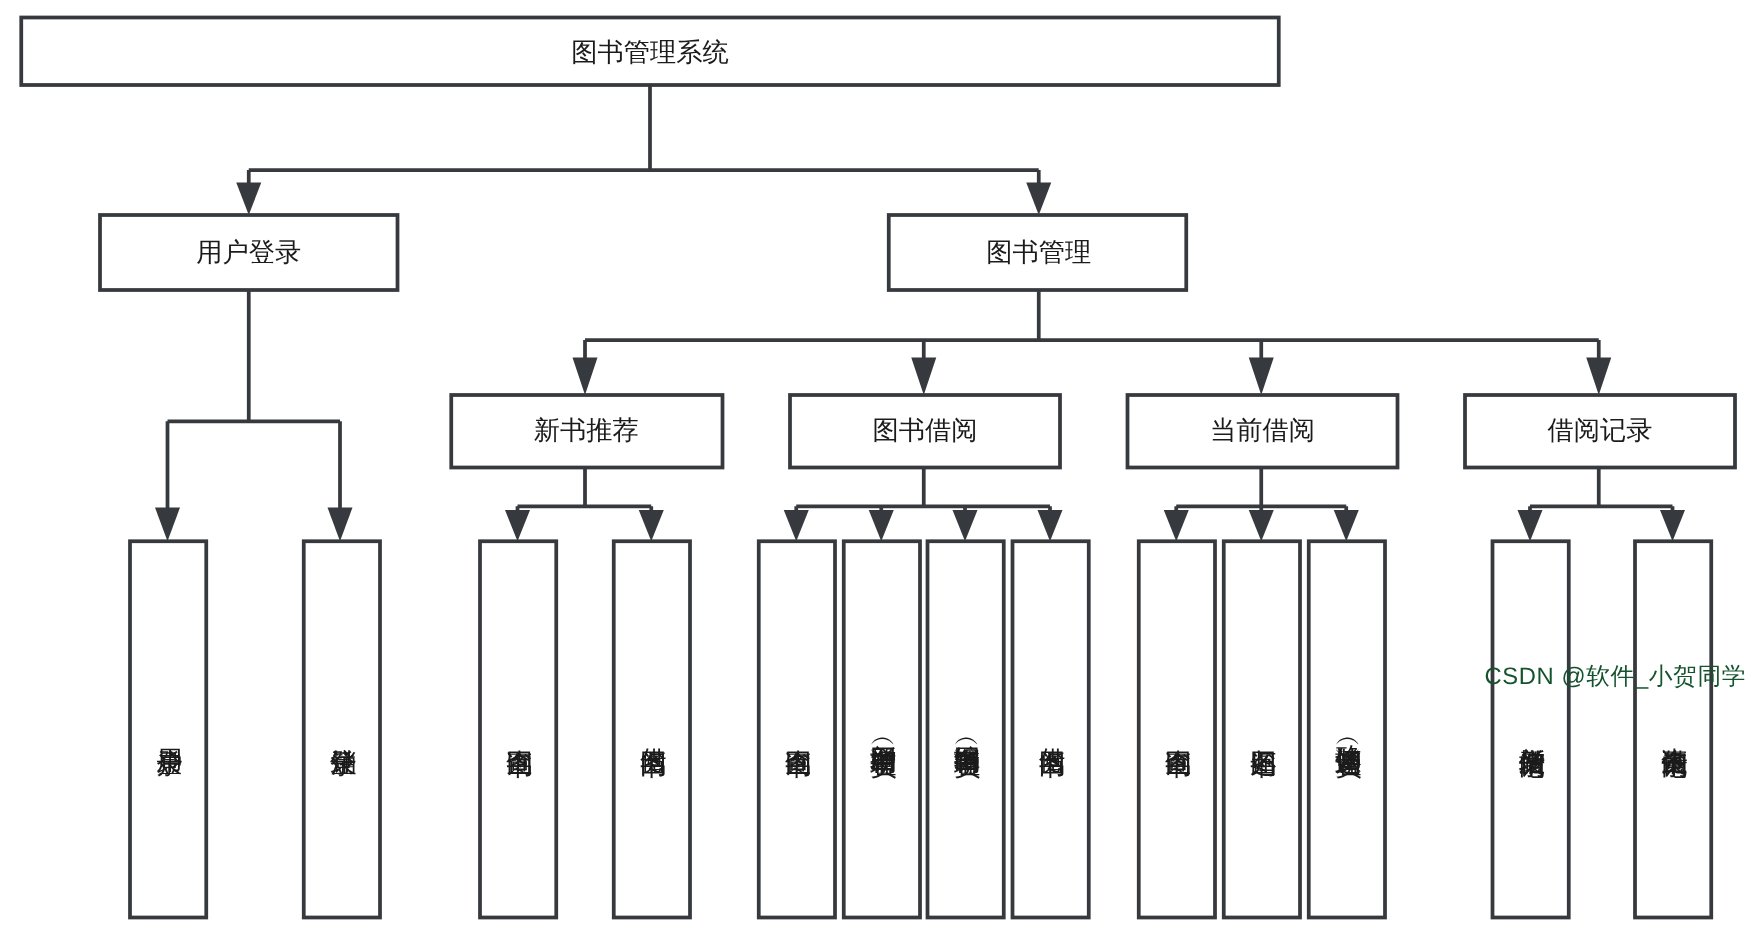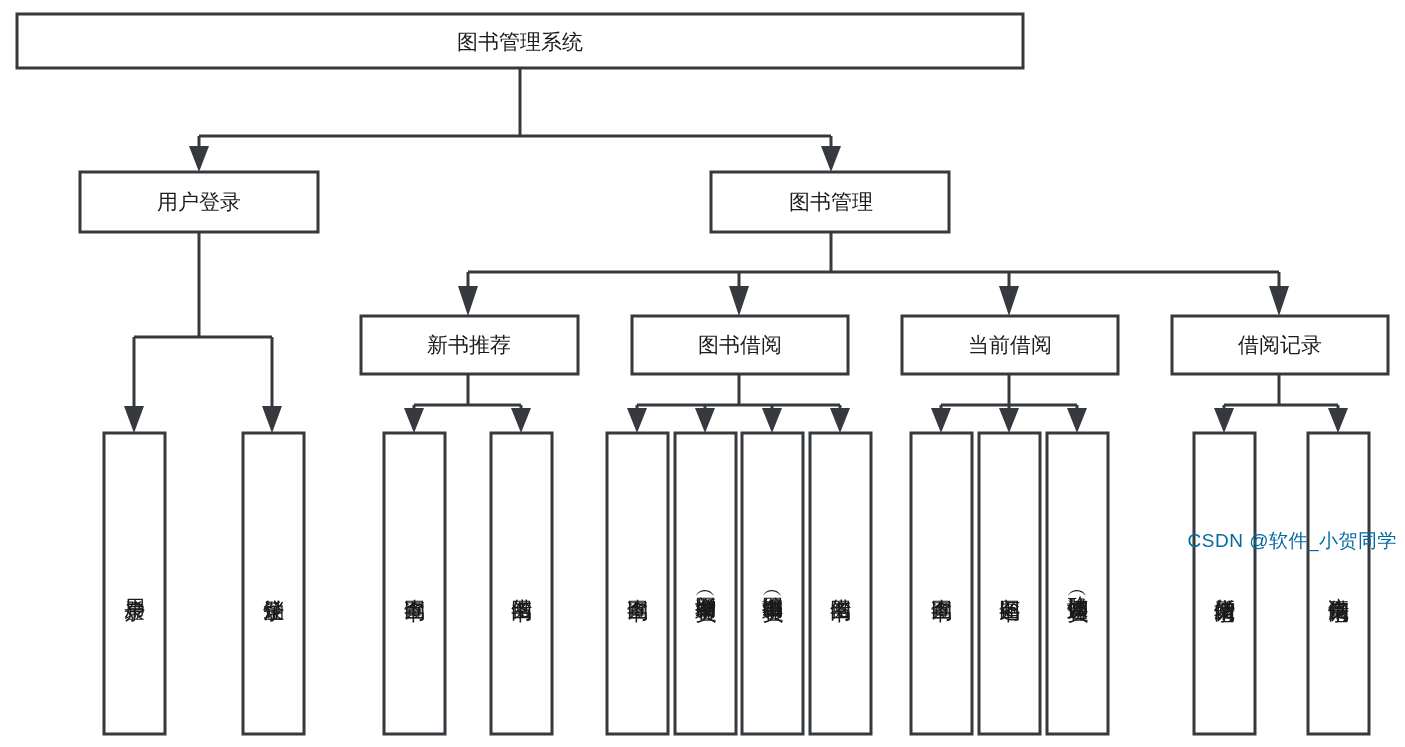--- a/index.html
+++ b/index.html
@@ -62,21 +62,21 @@
     letter-spacing: 1px;
     white-space: nowrap;
     pointer-events: none;
   }
   .watermark {
     position: absolute;
     right: 8px;
     bottom: 4px;
     font-family: "Liberation Sans", "DejaVu Sans", sans-serif;
     font-size: 19px;
-    color: #0369a1;
+    color: #14532d;
     white-space: nowrap;
     letter-spacing: 0.5px;
     margin-top: 37px;
   }
 </style>
 </head>
 <body>
 
 <div id="diagram-root">
 

